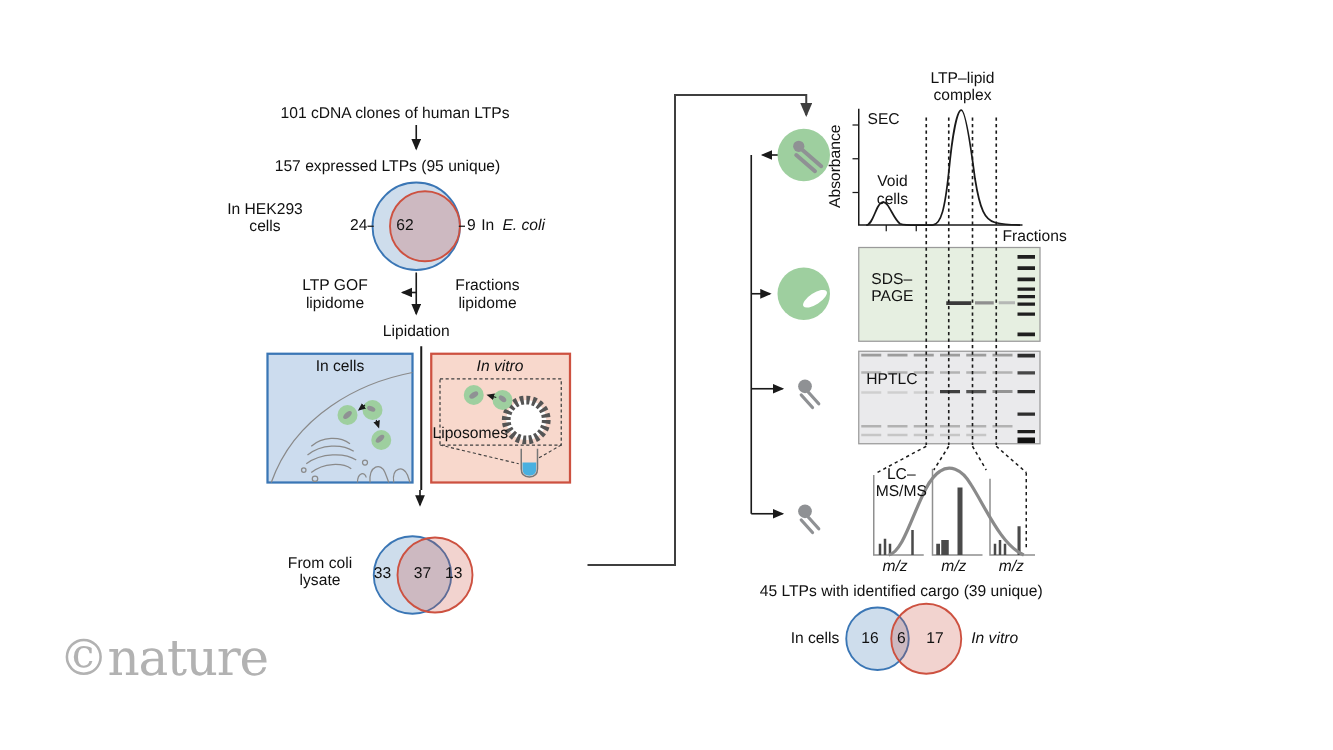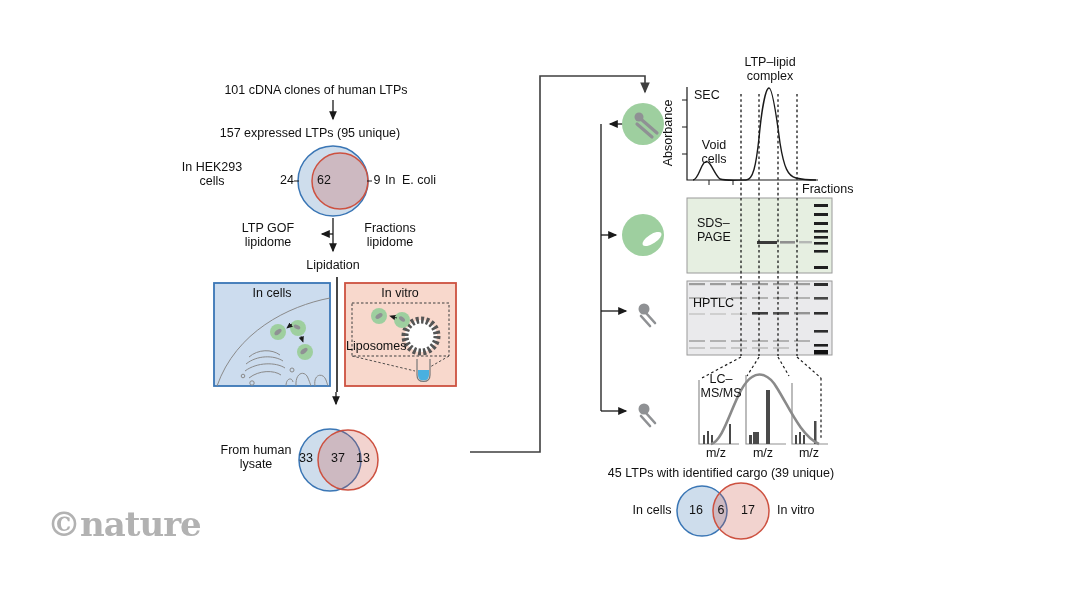--- a/index.html
+++ b/index.html
@@ -2,24 +2,24 @@
 <html><head>
 <meta charset="utf-8">
 <style>
   html,body{margin:0;padding:0;background:#fff;}
   #canvas{position:relative;width:1066px;height:600px;background:#ffffff;overflow:hidden;
           font-family:"Liberation Sans",sans-serif;}
   svg{position:absolute;left:0;top:0;}
   .lbl{position:absolute;font-family:"Liberation Sans",sans-serif;font-size:12.5px;
        line-height:13.5px;color:#111;white-space:nowrap;}
   .c{transform:translateX(-50%);text-align:center;}
-  .it{text-align:right;}
+  .it{font-style:italic;text-align:right;}
   .rot{transform:translate(-50%,-50%) rotate(-90deg);}
   .logo{position:absolute;left:47px;top:504px;font-family:"DejaVu Serif","Liberation Serif",serif;
-        font-weight:700;font-size:34px;color:#b2b2b2;letter-spacing:-1px;}
+        font-weight:400;font-size:40px;color:#b2b2b2;letter-spacing:-1px;}
 </style>
 </head>
 <body>
 
 <div id="canvas">
 
 <svg width="1066" height="600" viewBox="0 0 1066 600">
   <defs>
     <marker id="ahb" markerWidth="9" markerHeight="8" refX="6" refY="3" orient="auto">
       <path d="M0,0 L7,3 L0,6 Z" fill="#1a1a1a"></path>
@@ -274,21 +274,21 @@
   <span style="display:block">Fractions</span>
   <span style="display:block">lipidome</span>
 </div>
 <div class="lbl c" style="left:333px;top:259px">Lipidation</div>
 
 <div class="lbl c" style="left:272px;top:287px">In cells</div>
 <div class="lbl c it" style="left:400px;top:287px">In vitro</div>
 <div class="lbl" style="left:346px;top:340px">Liposomes</div>
 
 <div class="lbl c" style="left:256px;top:444px">
-  <span style="display:block">From human</span>
+  <span style="display:block">From coli</span>
   <span style="display:block">lysate</span>
 </div>
 <div class="lbl c" style="left:306px;top:452px">33</div>
 <div class="lbl c" style="left:338px;top:452px">37</div>
 <div class="lbl c" style="left:363px;top:452px">13</div>
 
 <div class="lbl" style="left:694px;top:89px">SEC</div>
 <div class="lbl rot" style="left:669px;top:133px">Absorbance</div>
 <div class="lbl c" style="left:770px;top:56px">
   <span style="display:block">LTP–lipid</span>

